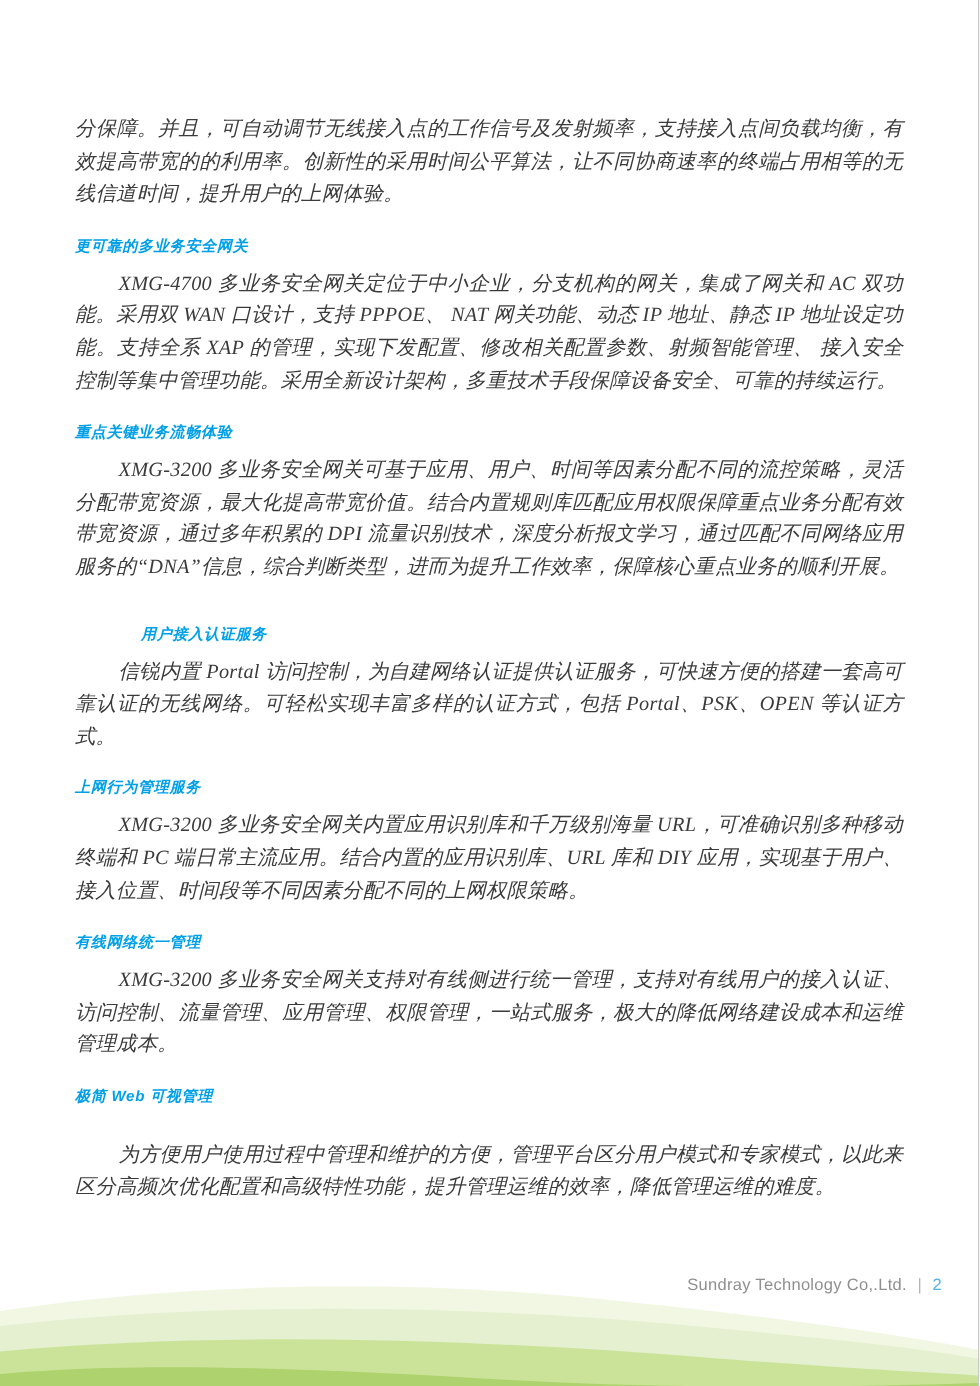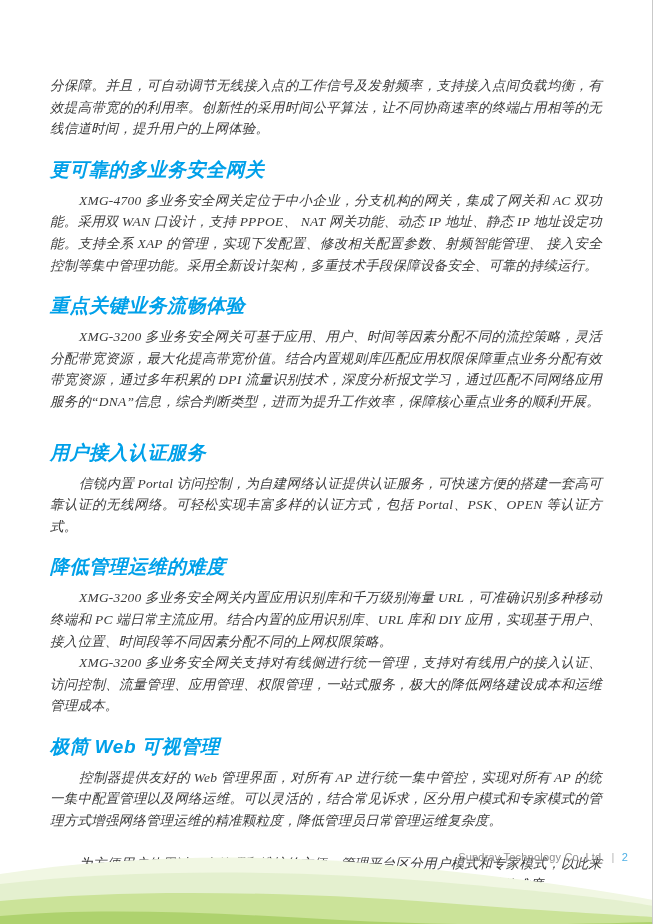--- a/index.html
+++ b/index.html
@@ -19,26 +19,26 @@
     font-size:13.5px;
     line-height:21.6px;
     text-align:justify;
     text-indent:2.15em;
     letter-spacing:0.2px;
   }
   .para.no-indent{text-indent:0;}
   .heading{
     margin:17px 0 7px 0;
     font-family:"Liberation Sans","DejaVu Sans",sans-serif;
-    font-size:19px;
+    font-size:10px;
     font-weight:bold;
     color:var(--heading,#00a0e9);
     letter-spacing:0.5px;
   }
-  .gap-lg{margin-top:27px;}
+  .gap-lg{margin-top:27px;margin-left:44px;}
   .closing{margin-top:21px;}
   .footer{
     position:absolute;
     top:851px;right:24px;
     font-family:"Liberation Sans","DejaVu Sans",sans-serif;
     font-size:11px;
     color:var(--footer-text,#8f8f8f);
     letter-spacing:0.2px;
   }
   .footer .sep{margin:0 7px;color:#b5b5b5;}
@@ -64,27 +64,27 @@
 
     <h2 class="heading">更可靠的多业务安全网关</h2>
     <p class="para">XMG-4700 多业务安全网关定位于中小企业，分支机构的网关，集成了网关和 AC 双功能。采用双 WAN 口设计，支持 PPPOE、 NAT 网关功能、动态 IP 地址、静态 IP 地址设定功能。支持全系 XAP 的管理，实现下发配置、修改相关配置参数、射频智能管理、 接入安全控制等集中管理功能。采用全新设计架构，多重技术手段保障设备安全、可靠的持续运行。</p>
 
     <h2 class="heading">重点关键业务流畅体验</h2>
     <p class="para">XMG-3200 多业务安全网关可基于应用、用户、时间等因素分配不同的流控策略，灵活分配带宽资源，最大化提高带宽价值。结合内置规则库匹配应用权限保障重点业务分配有效带宽资源，通过多年积累的 DPI 流量识别技术，深度分析报文学习，通过匹配不同网络应用服务的“DNA”信息，综合判断类型，进而为提升工作效率，保障核心重点业务的顺利开展。</p>
 
     <h2 class="heading gap-lg">用户接入认证服务</h2>
     <p class="para">信锐内置 Portal 访问控制，为自建网络认证提供认证服务，可快速方便的搭建一套高可靠认证的无线网络。可轻松实现丰富多样的认证方式，包括 Portal、PSK、OPEN 等认证方式。</p>
 
-    <h2 class="heading">降低管理运维的难度</h2>
+    <h2 class="heading">上网行为管理服务</h2>
     <p class="para">XMG-3200 多业务安全网关内置应用识别库和千万级别海量 URL，可准确识别多种移动终端和 PC 端日常主流应用。结合内置的应用识别库、URL 库和 DIY 应用，实现基于用户、接入位置、时间段等不同因素分配不同的上网权限策略。</p>
 
+    <h2 class="heading">有线网络统一管理</h2>
     <p class="para">XMG-3200 多业务安全网关支持对有线侧进行统一管理，支持对有线用户的接入认证、访问控制、流量管理、应用管理、权限管理，一站式服务，极大的降低网络建设成本和运维管理成本。</p>
 
     <h2 class="heading">极简 Web 可视管理</h2>
-    <p class="para">控制器提供友好的 Web 管理界面，对所有 AP 进行统一集中管控，实现对所有 AP 的统一集中配置管理以及网络运维。可以灵活的，结合常见诉求，区分用户模式和专家模式的管理方式增强网络管理运维的精准颗粒度，降低管理员日常管理运维复杂度。</p>
 
     <p class="para closing">为方便用户使用过程中管理和维护的方便，管理平台区分用户模式和专家模式，以此来区分高频次优化配置和高级特性功能，提升管理运维的效率，降低管理运维的难度。</p>
   </div>
 
   <div class="footer">
     <span>Sundray Technology Co,.Ltd.</span><span class="sep">|</span><span class="pagenum">2</span>
   </div>
 
   <svg class="waves" viewBox="0 0 653 74" preserveAspectRatio="none" aria-hidden="true">
     <path class="wave-light" d="M0 24 C 120 6, 260 2, 400 16 C 500 26, 590 38, 653 50 L 653 74 L 0 74 Z"></path>

